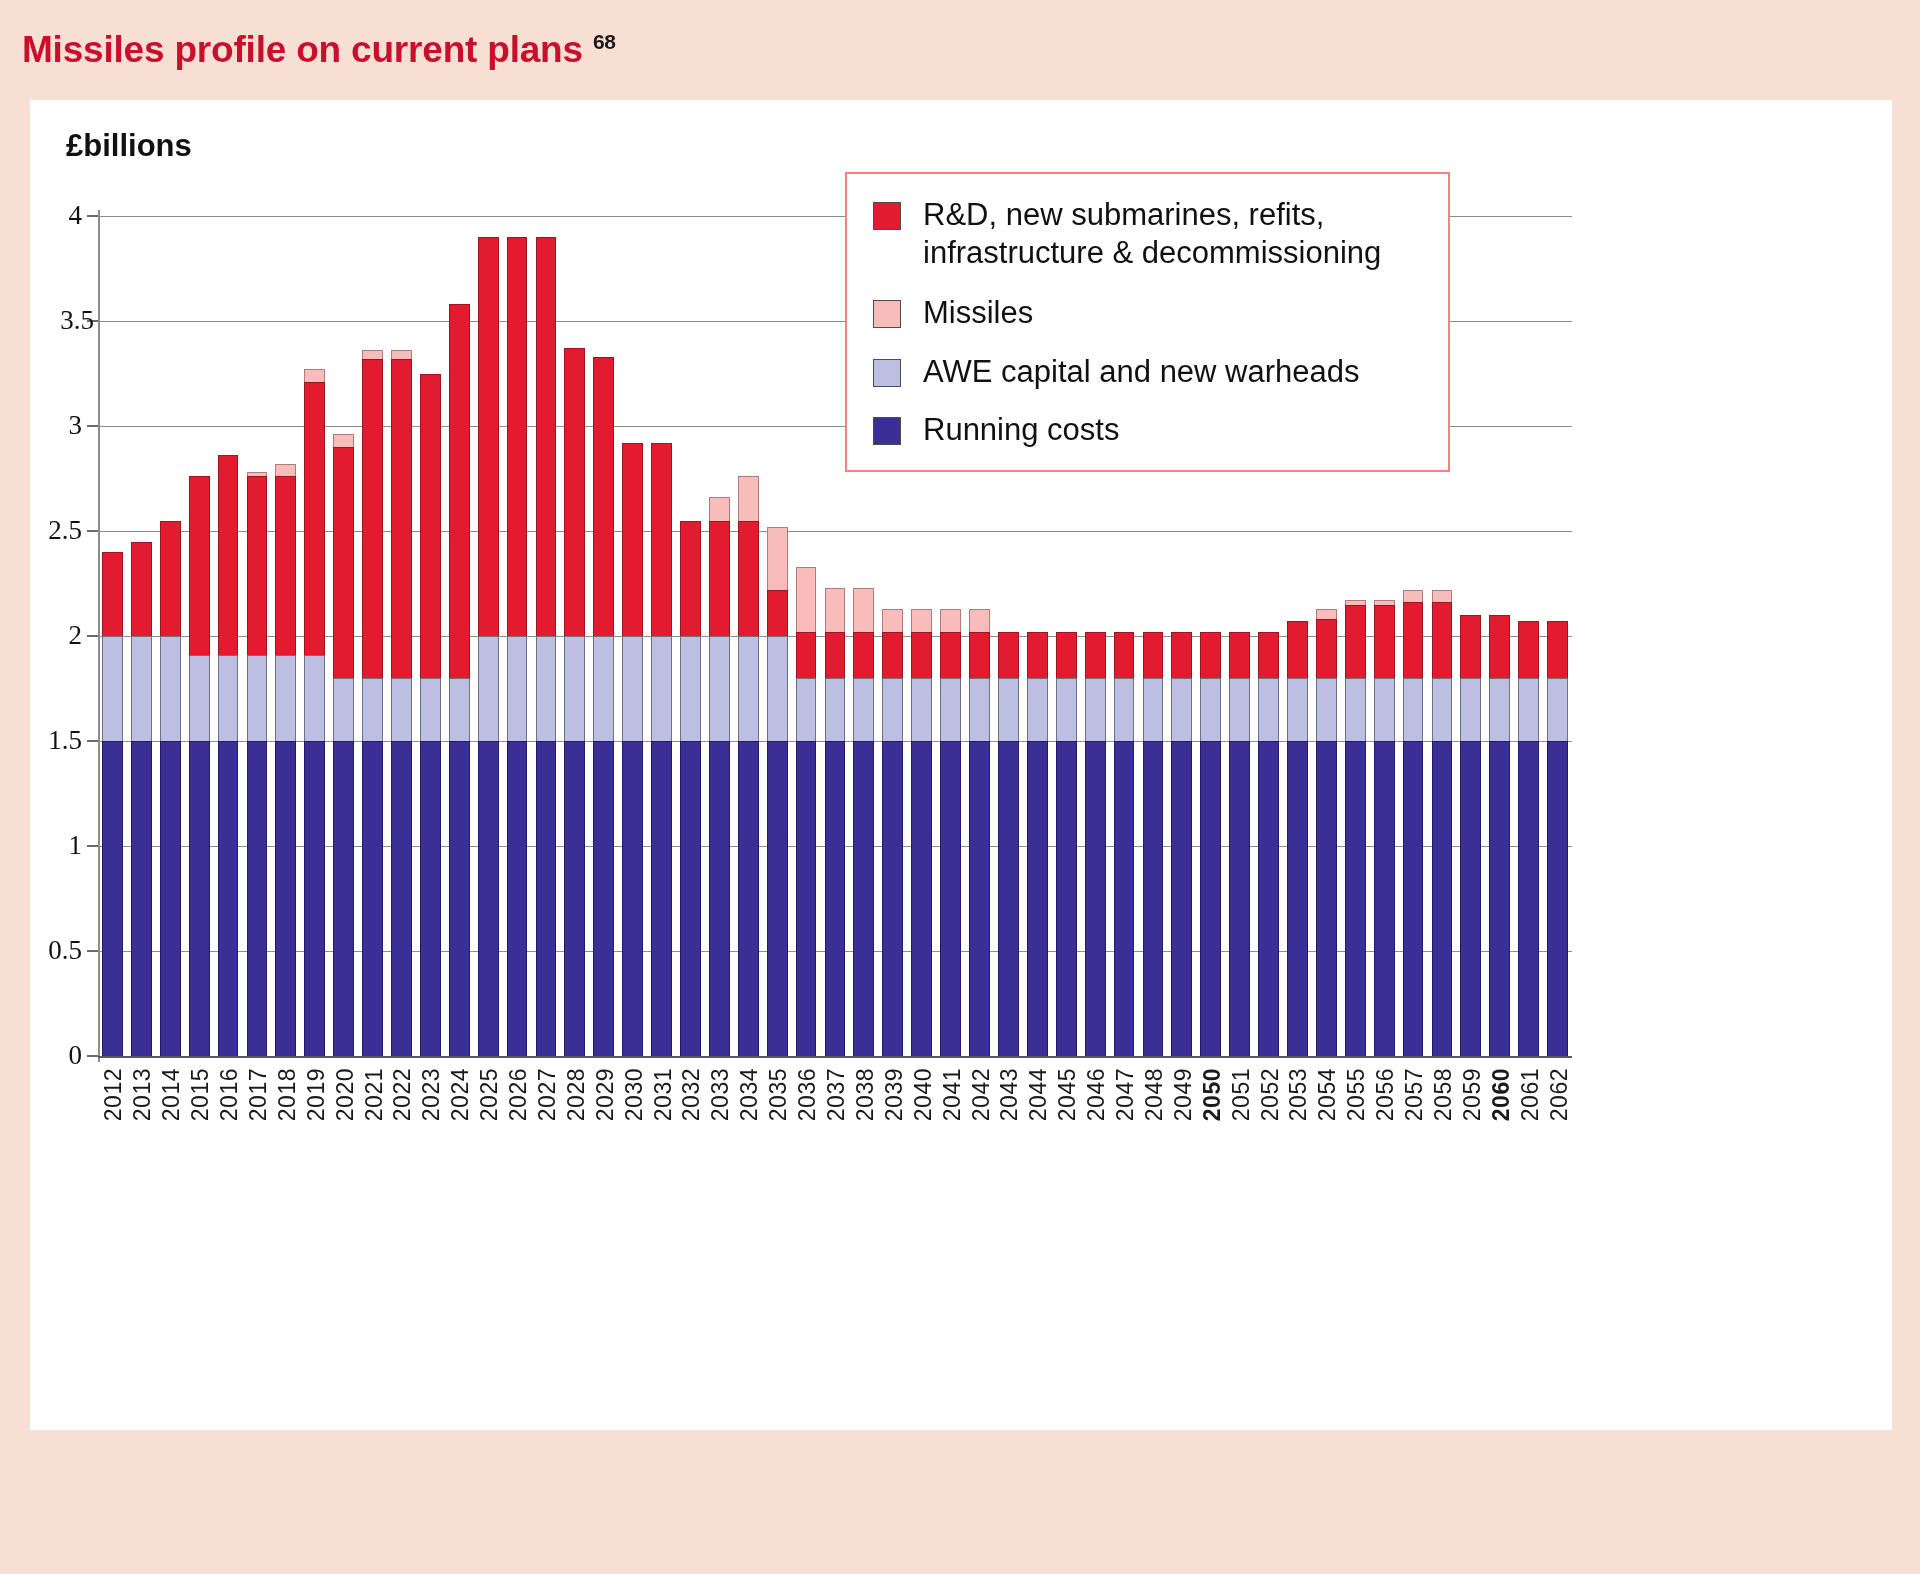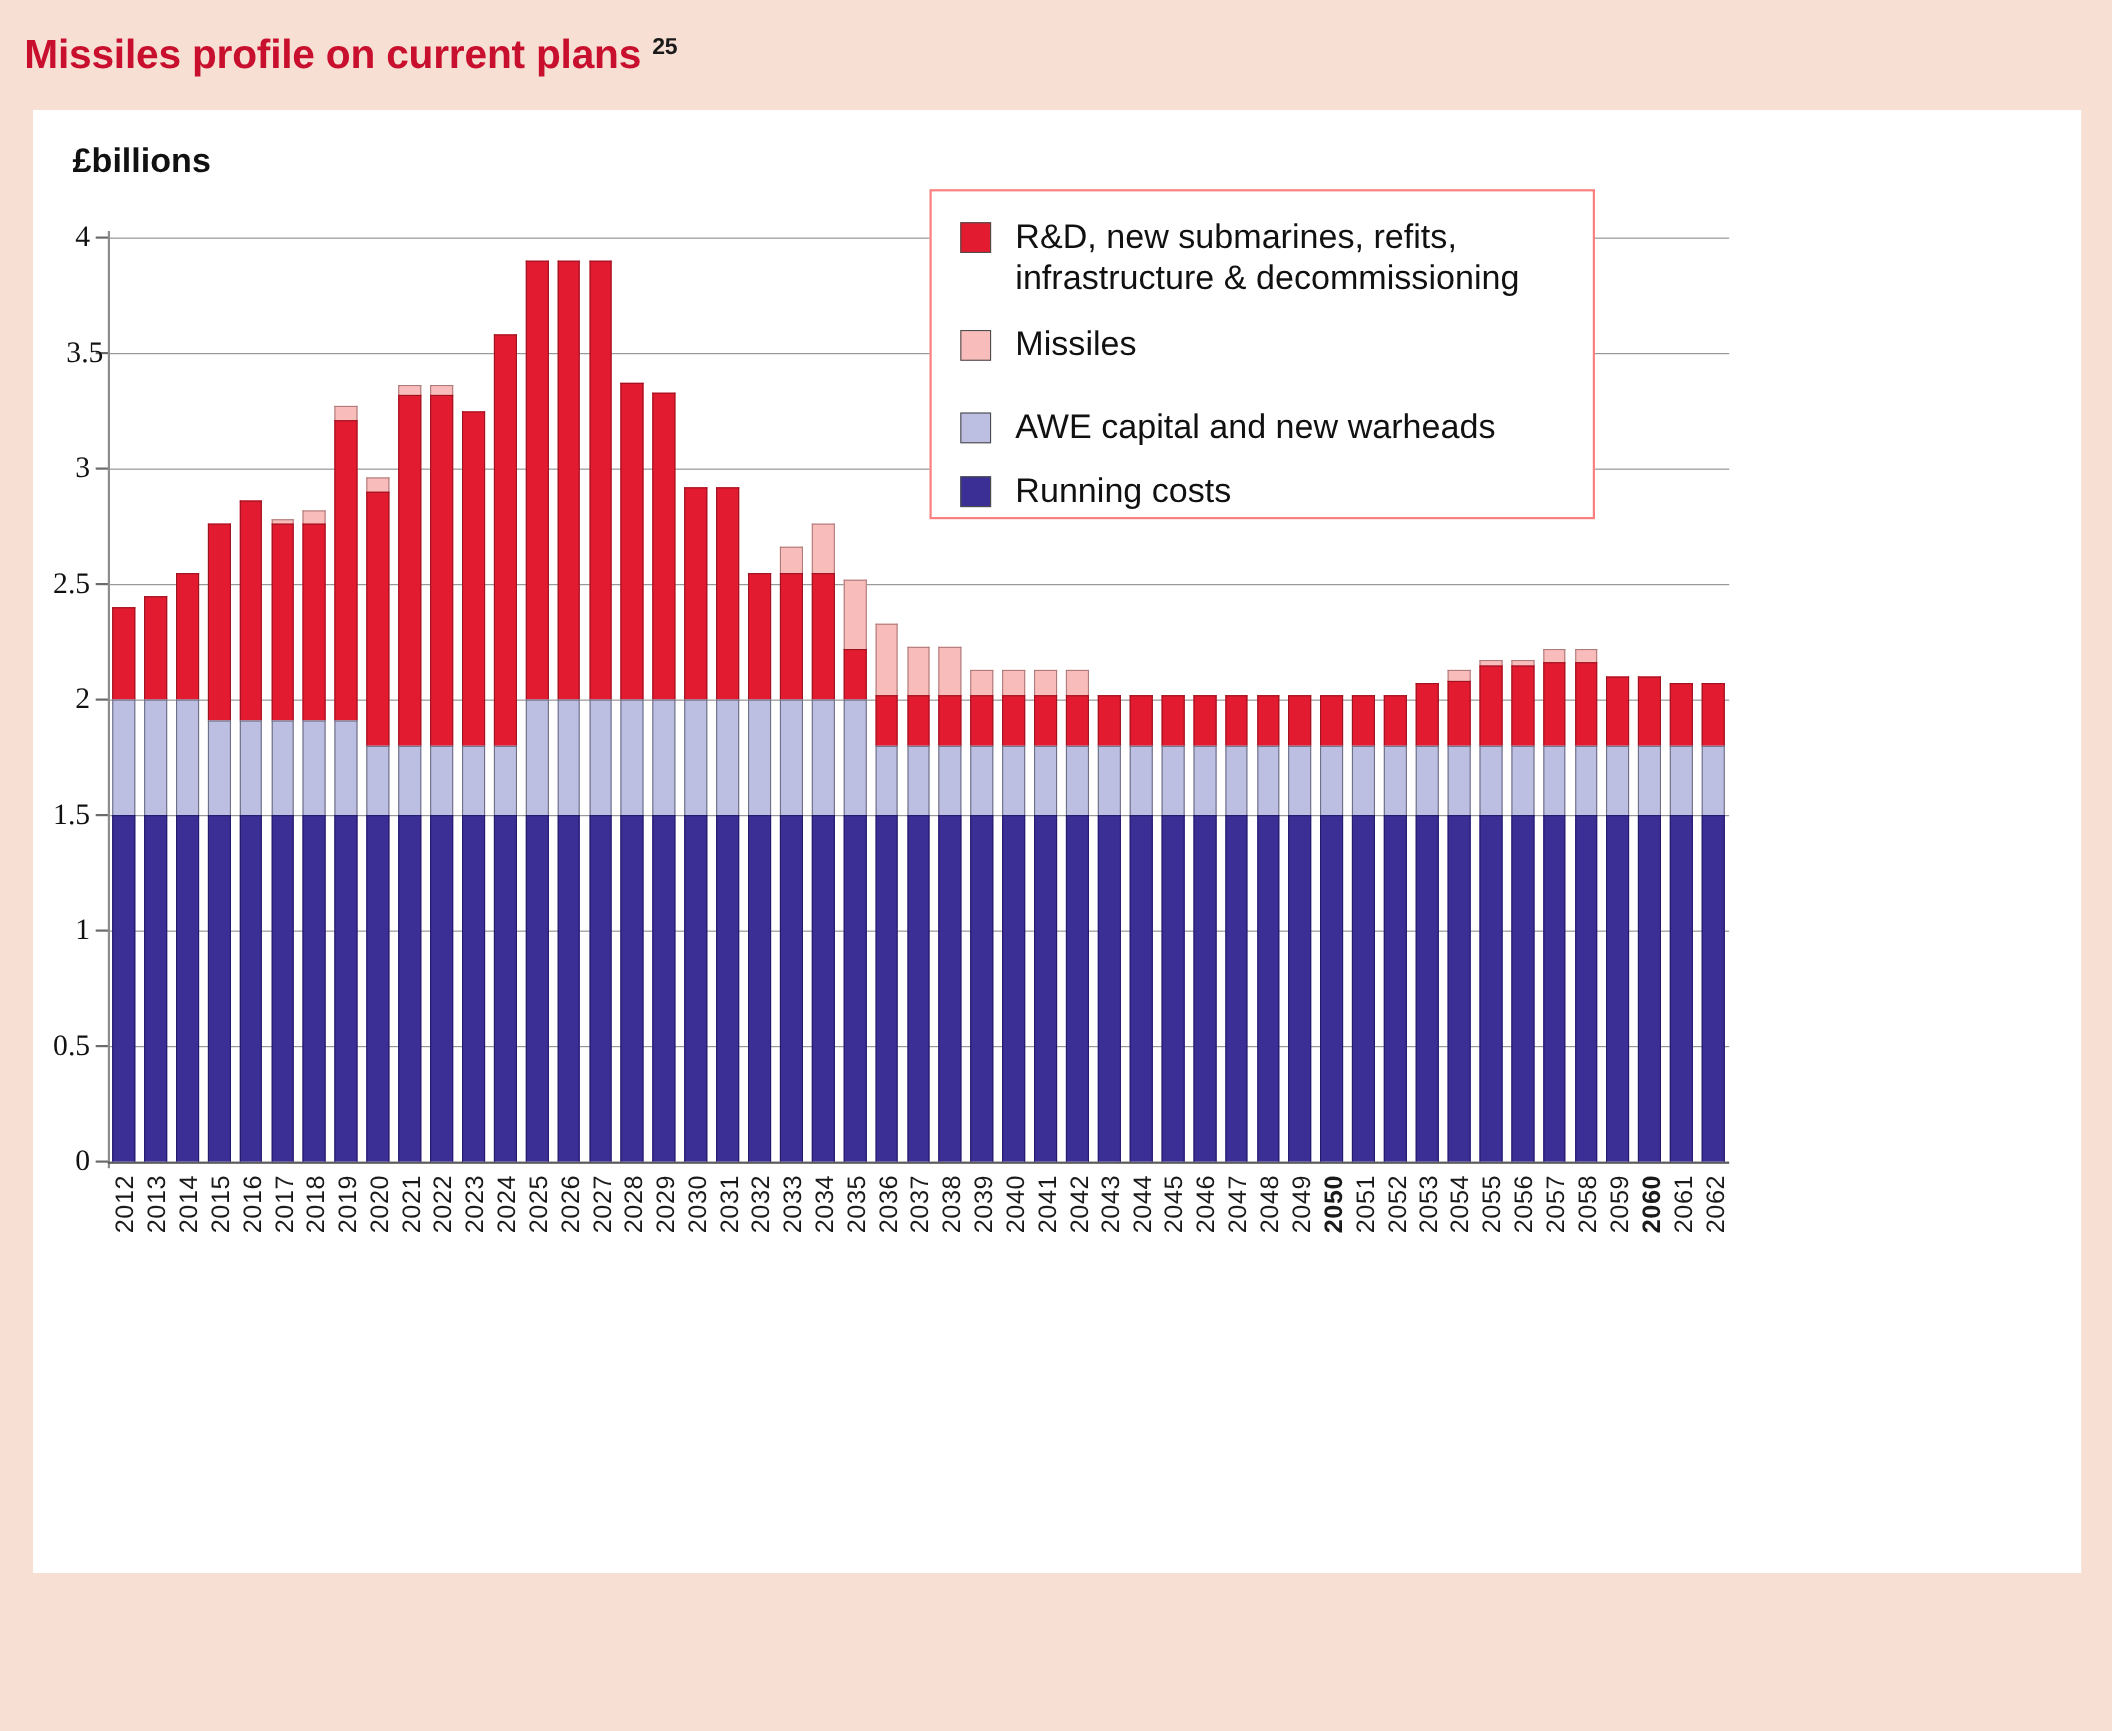--- a/index.html
+++ b/index.html
@@ -108,21 +108,21 @@
     width:605px; height:300px;
     background:#ffffff;
     border:2px solid #fb7f7f;
   }
   .legend-row{
     display:flex; align-items:flex-start;
     margin:0 0 0 26px;
   }
   .legend-row.r1{ margin-top:22px; }
   .legend-row.r2{ margin-top:22px; }
-  .legend-row.r3{ margin-top:38px; }
+  .legend-row.r3{ margin-top:22px; }
   .legend-row.r4{ margin-top:20px; }
   .swatch{
     width:28px; height:28px; flex:0 0 28px;
     margin-top:6px; margin-right:22px;
     border:1px solid #4d4d4d;
   }
   .sw-mis{ background:#f8bdbb; }
   .sw-rd { background:#e31b31; }
   .sw-awe{ background:#bcbfe2; }
   .sw-run{ background:#3b2f96; }
@@ -147,21 +147,21 @@
   .source-text b{ font-weight:bold; }
   .source-line2{ margin-left:36px; display:block; }
 </style>
 </head>
 <body>
 
 <div class="page">
 
   <div class="title-bar">
     <div class="title-text">
-      <span>Missiles profile on current plans</span><span class="title-sup">25</span>
+      <span>Missiles profile on current plans</span><span class="title-sup">68</span>
     </div>
   </div>
 
   <div class="panel">
 
     <div class="units">£billions</div>
 
     <div id="grid-layer">
         <div class="tick" style="top: 955px;"></div>
         <div class="gridline" style="top: 851px;"></div>

